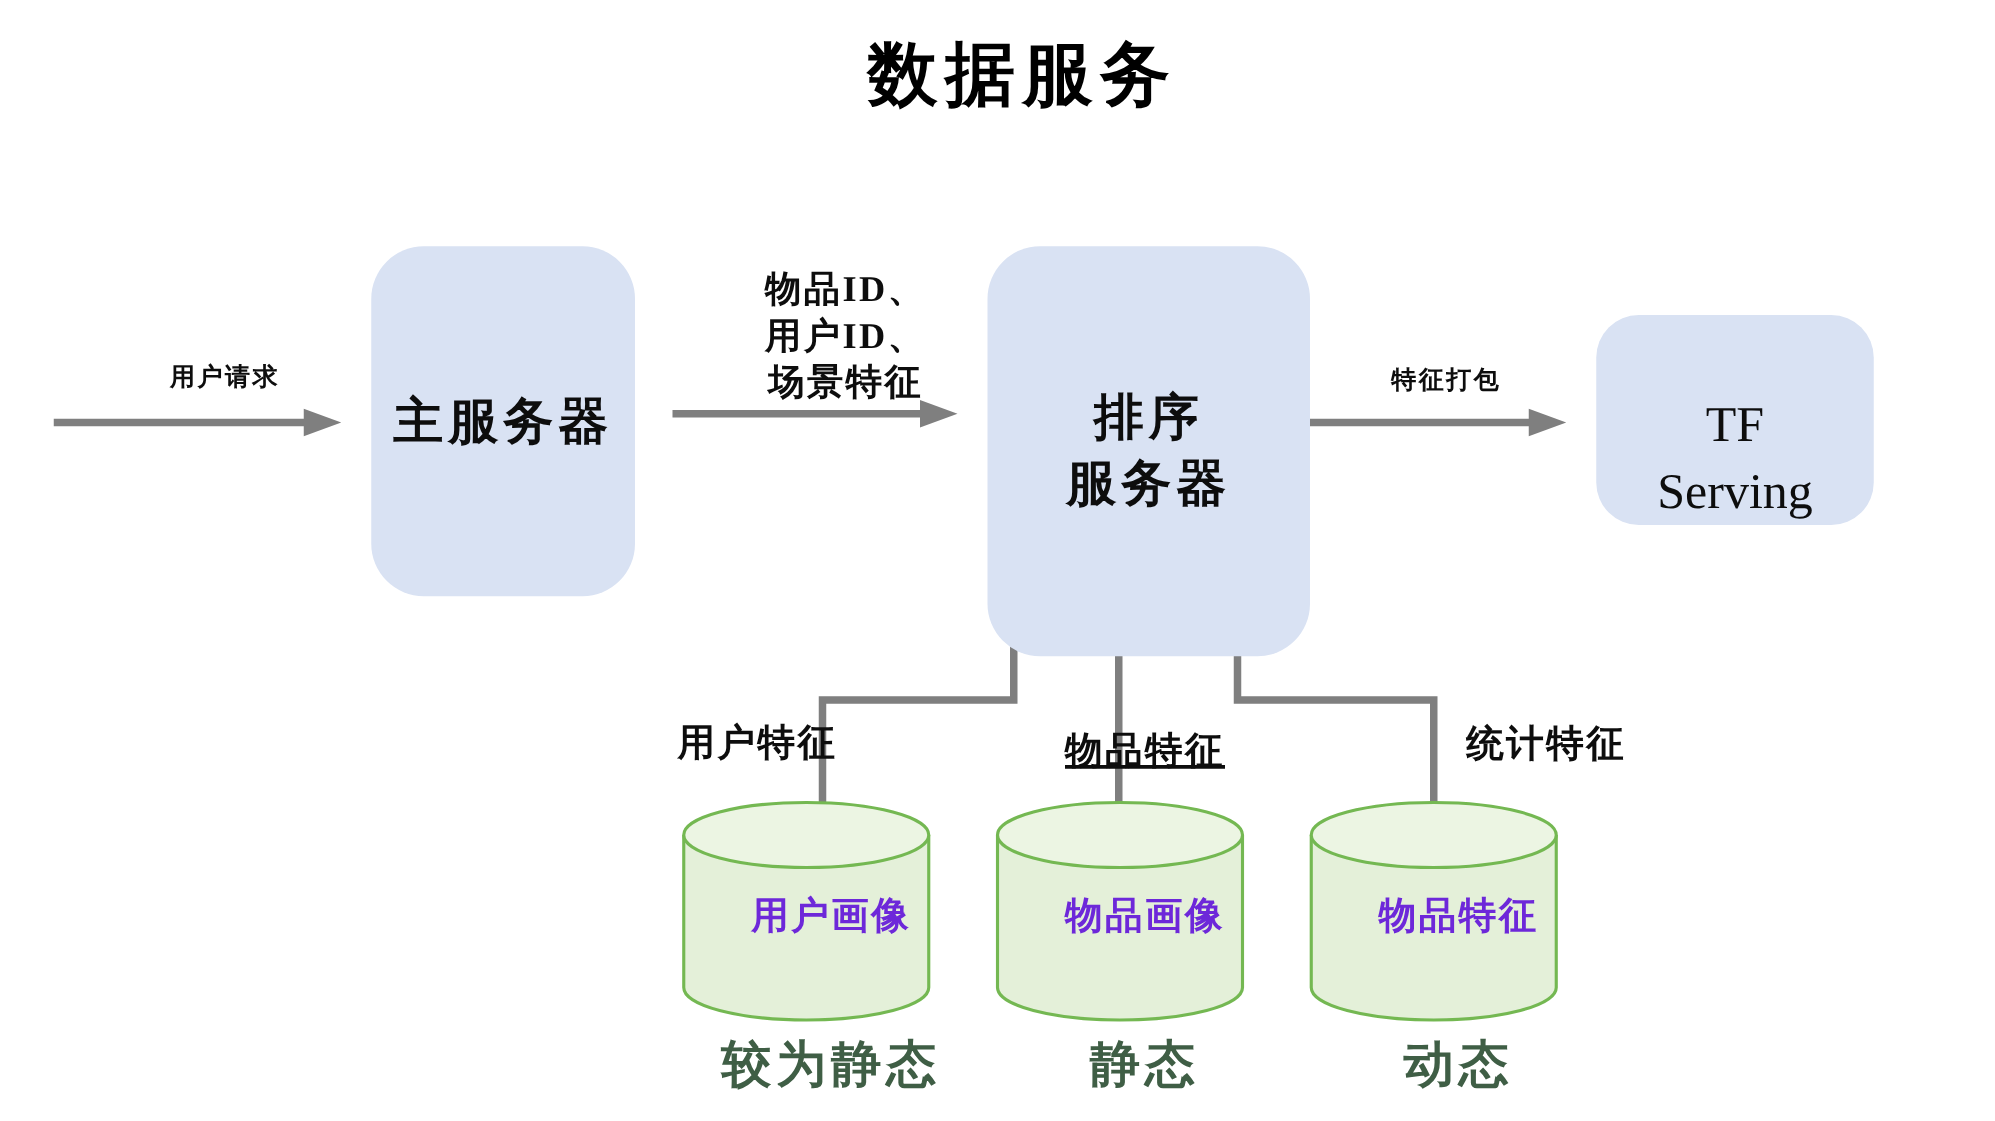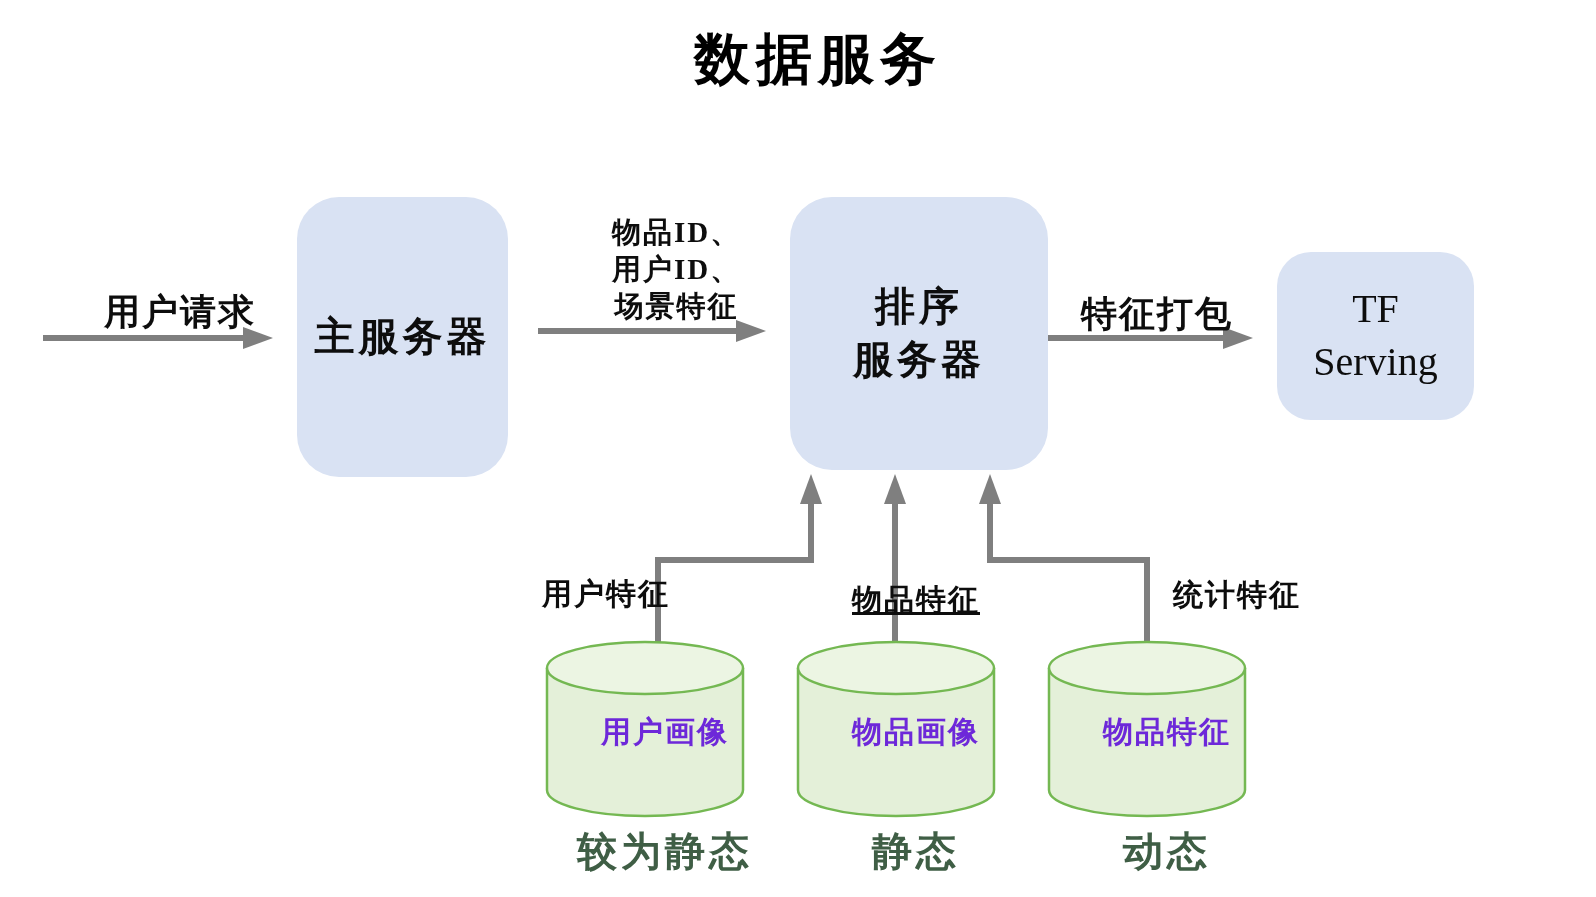--- a/index.html
+++ b/index.html
@@ -24,25 +24,25 @@
     background:#d9e2f3;
     border-radius:42px;
     display:flex;align-items:center;justify-content:center;
     text-align:center;
   }
   .node-label{
     font-size:40px;font-weight:600;color:#0d0d0d;
     line-height:1.32;letter-spacing:4px;
   }
   #node-main{left:277px;top:197px;width:211px;height:280px;}
-  #node-ranking{left:770px;top:197px;width:258px;height:273px;}
-  #node-tf{left:1257px;top:252px;width:197px;height:168px;border-radius:34px;}
+  #node-ranking{left:770px;top:197px;width:258px;height:328px;}
+  #node-tf{left:1257px;top:252px;width:222px;height:168px;border-radius:34px;align-items:flex-end;}
   #node-tf .node-label{letter-spacing:0;font-weight:500;}
   .edge-label{
-    font-size:36px;font-weight:600;color:#0d0d0d;
+    font-size:20px;font-weight:600;color:#0d0d0d;
     letter-spacing:2px;
   }
   #label-user-request{left:60px;top:288px;width:200px;text-align:center;}
   #label-id-features{left:592px;top:214px;text-align:center;font-size:29px;line-height:37px;}
   #label-feature-pack{left:1037px;top:290px;width:200px;text-align:center;}
   .feature-label{
     font-size:30px;font-weight:600;color:#0d0d0d;letter-spacing:2px;
   }
   #label-feature-0{left:505px;top:574px;width:145px;text-align:right;}
   #label-feature-1{left:816px;top:580px;width:160px;text-align:center;text-decoration:underline;}

